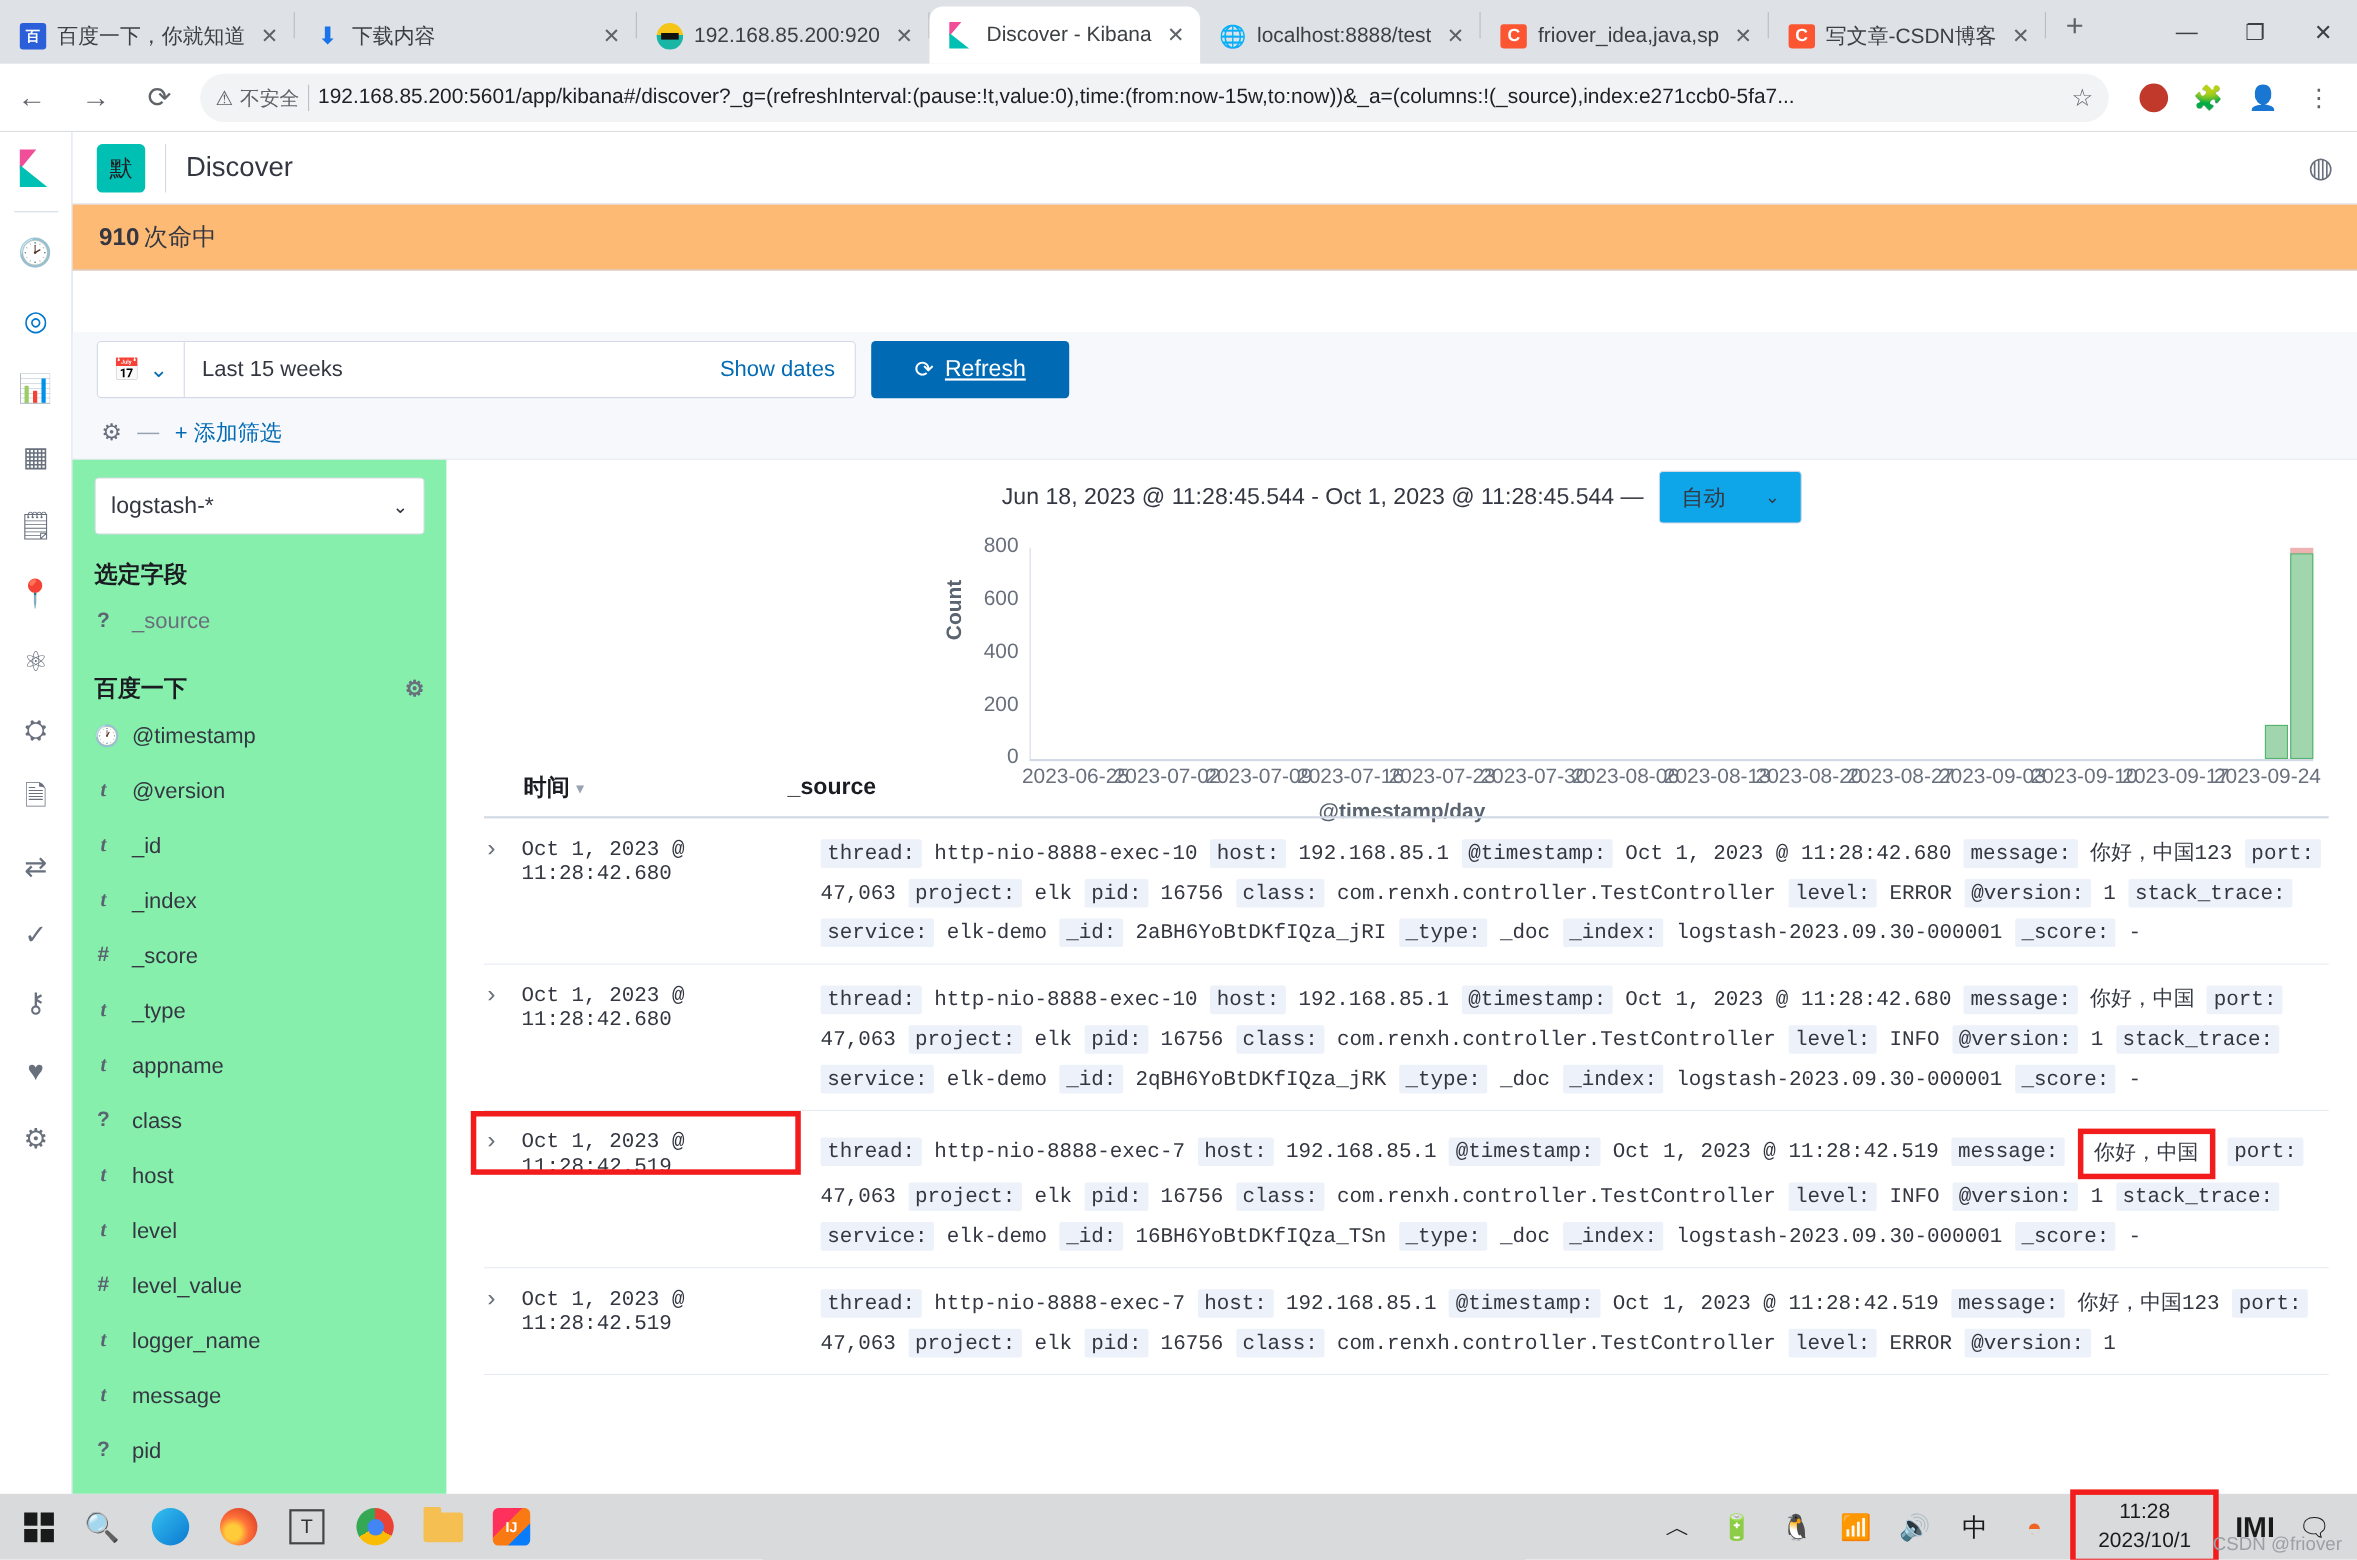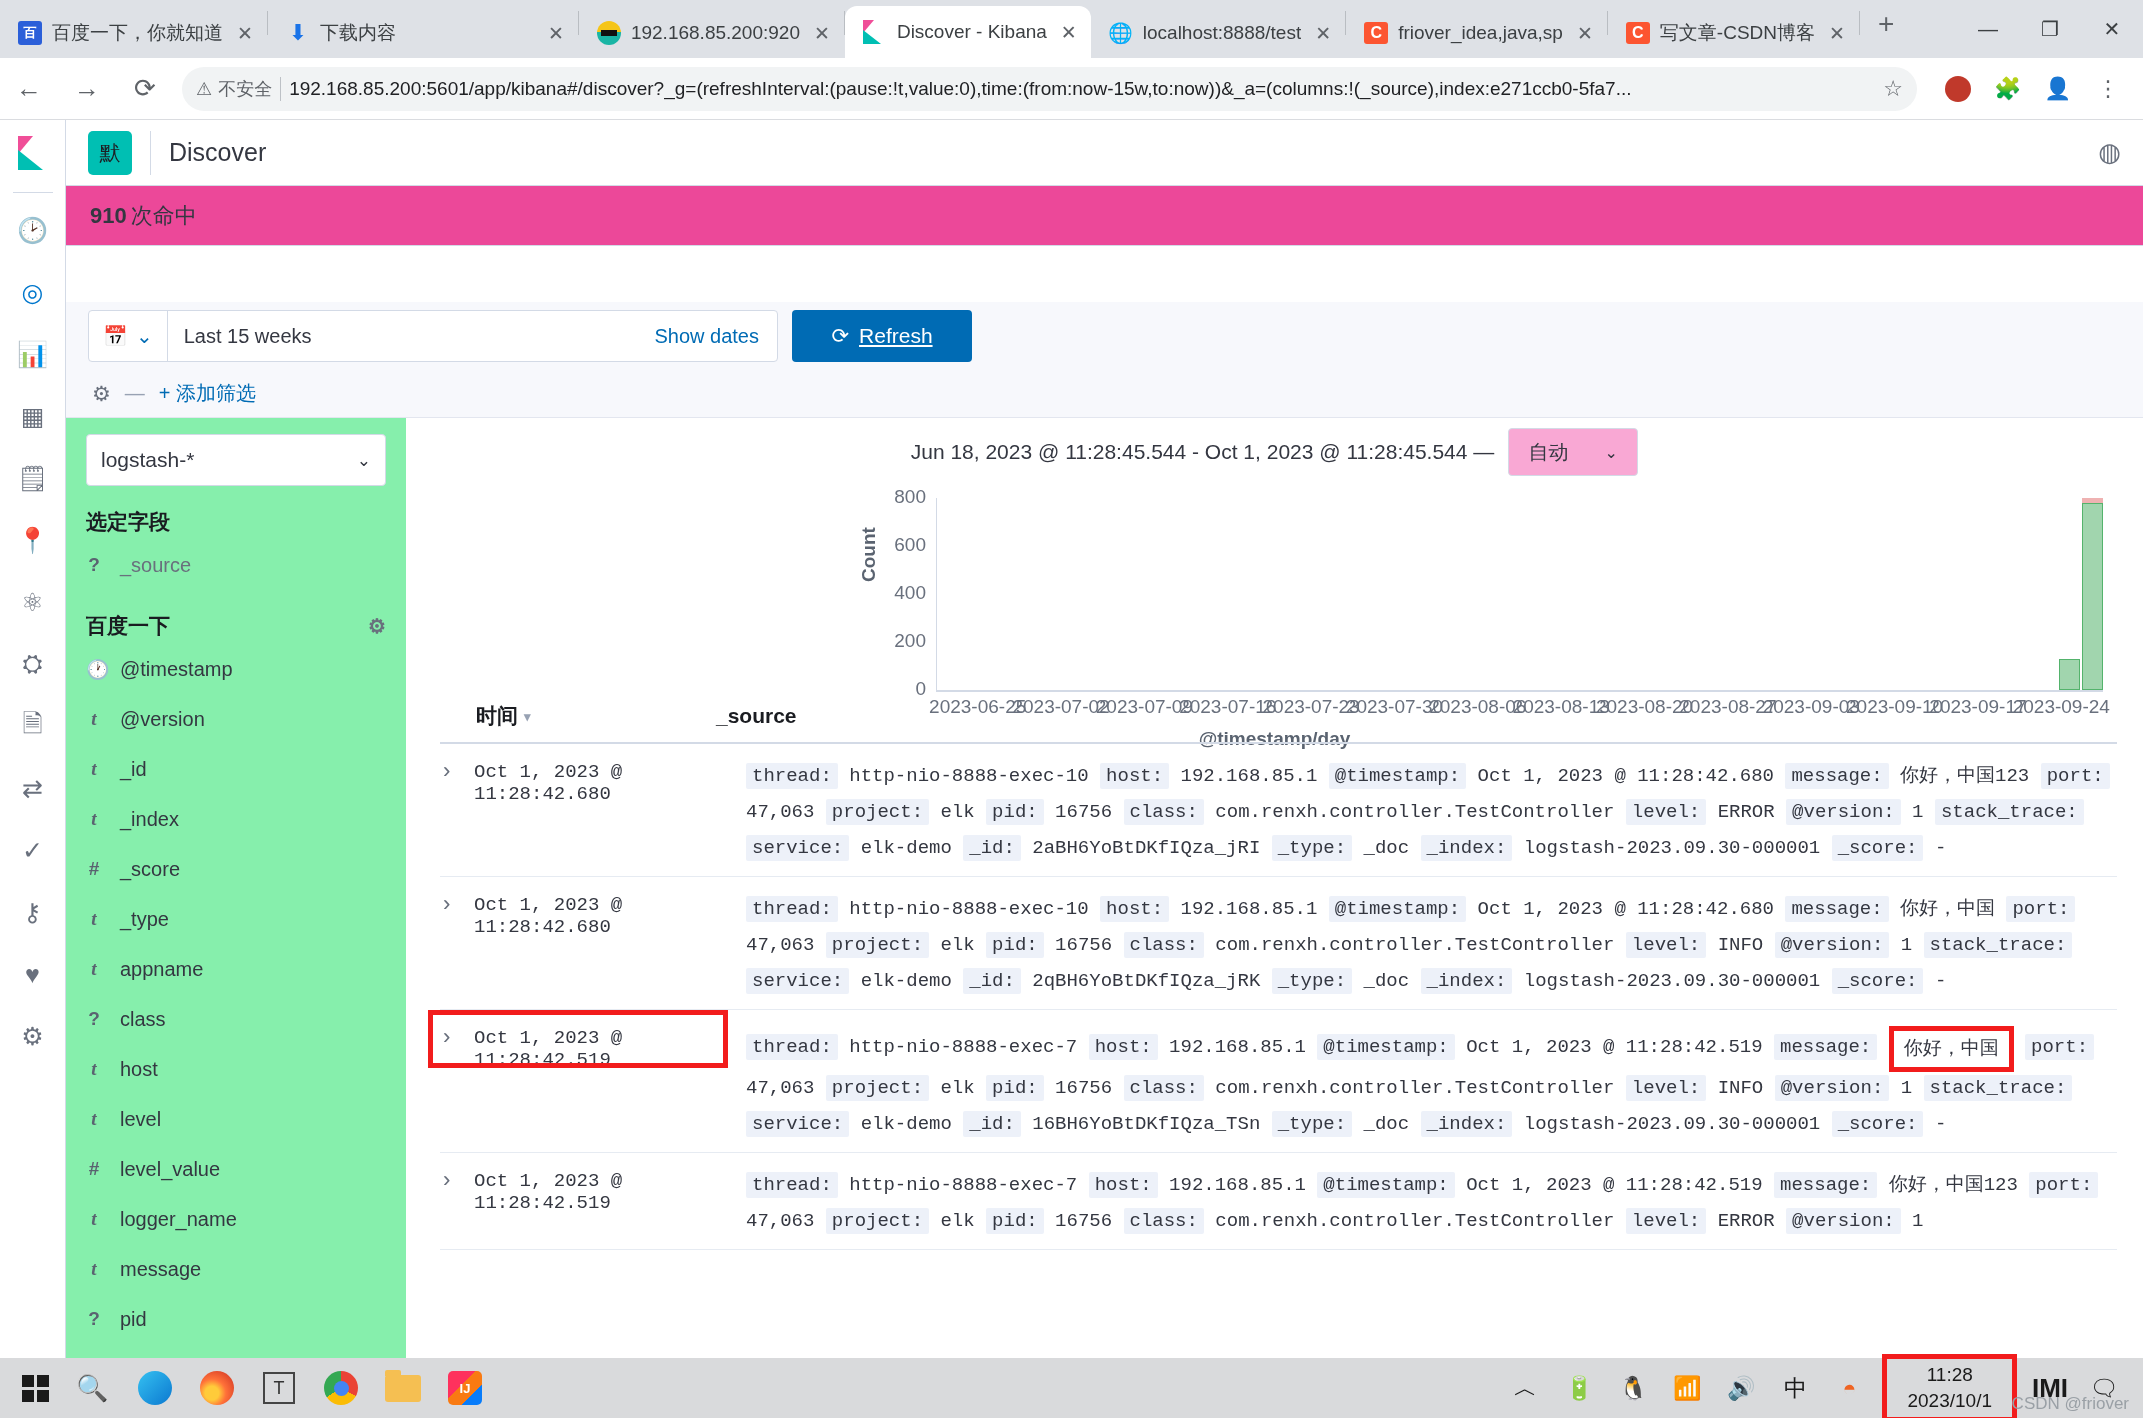--- a/index.html
+++ b/index.html
@@ -84,21 +84,21 @@
   }
   .kb-space-badge { width:44px;height:44px;background:#00bfb3;color:#1d1e24;border-radius:5px;
     display:flex;align-items:center;justify-content:center;font-size:21px;}
   .kb-vsep { width:1px; height:44px; background:#d3dae6; }
   .kb-apptitle { font-size:25px; color:#343741; }
   .kb-header-right { margin-left:auto; display:flex; align-items:center; gap:14px; }
   .kb-head-icon { font-size:26px; color:#69707d; }
 
   .kb-hits {
     position:absolute; left:66px; top:186px; right:0; height:60px;
-    background:#ec4899; border-bottom:1px solid #d3dae6;
+    background:#fdba74; border-bottom:1px solid #d3dae6;
     display:flex; align-items:center; padding:0 24px; font-size:22px; color:#343741;
   }
   .kb-hits b { font-weight:bold; margin-right:4px; }
 
   .kb-menubar {
     position:absolute; left:66px; top:246px; right:0; height:56px;
     background:#f7f8fc; display:flex; align-items:center; padding:0 24px; gap:28px;
     font-size:21px;
   }
   .kb-menubar a { color:#006bb4; text-decoration:none; }
@@ -164,21 +164,21 @@
     display:flex; align-items:center; justify-content:center; font-size:16px;
   }
 
   
   .kb-main { position:absolute; left:406px; top:418px; right:0; bottom:60px; background:#fff; }
   .chart-head {
     height:58px; display:flex; align-items:center; justify-content:center; gap:14px;
     font-size:21px; color:#343741; padding-top:10px;
   }
   .chart-interval {
-    height:48px; min-width:130px; border:1px solid #d3dae6; border-radius:4px; background:#f9a8d4;
+    height:48px; min-width:130px; border:1px solid #d3dae6; border-radius:4px; background:#0ea5e9;
     display:flex; align-items:center; justify-content:center; gap:36px; padding:0 16px; font-size:20px;
   }
   .chart-interval .chev { font-size:16px; }
 
   .chart-wrap { position:relative; height:250px; margin:8px 0 0 0; }
   .ylabel {
     position:absolute; left:452px; top:98px; transform:rotate(-90deg); transform-origin:left top;
     font-size:19px; font-weight:bold; color:#5a6370;
   }
   .ytick { position:absolute; right:0; font-size:19px; color:#69707d; text-align:right; width:60px;}

